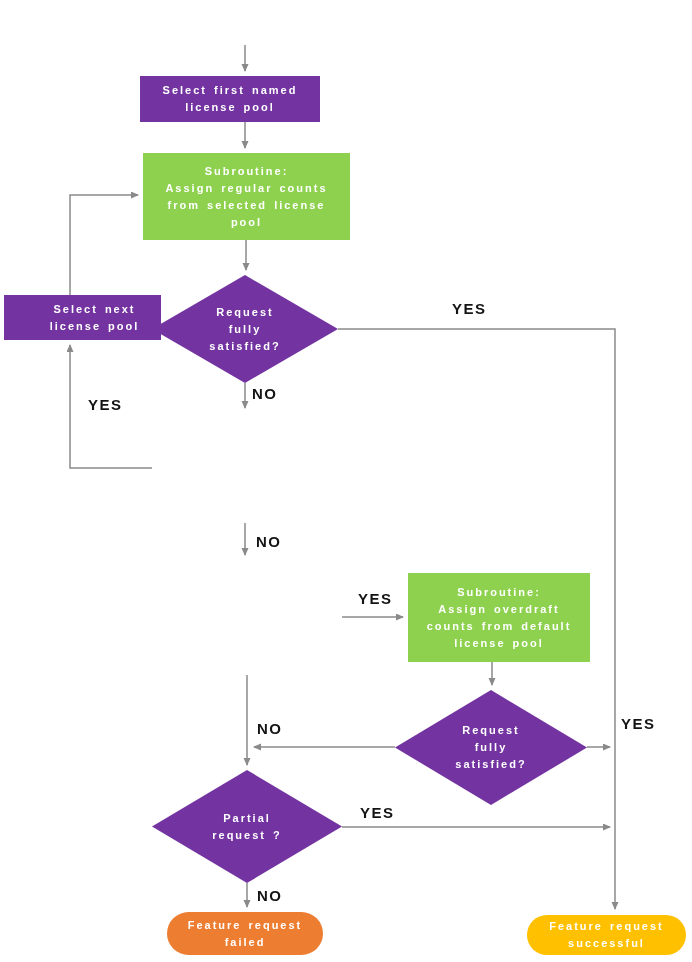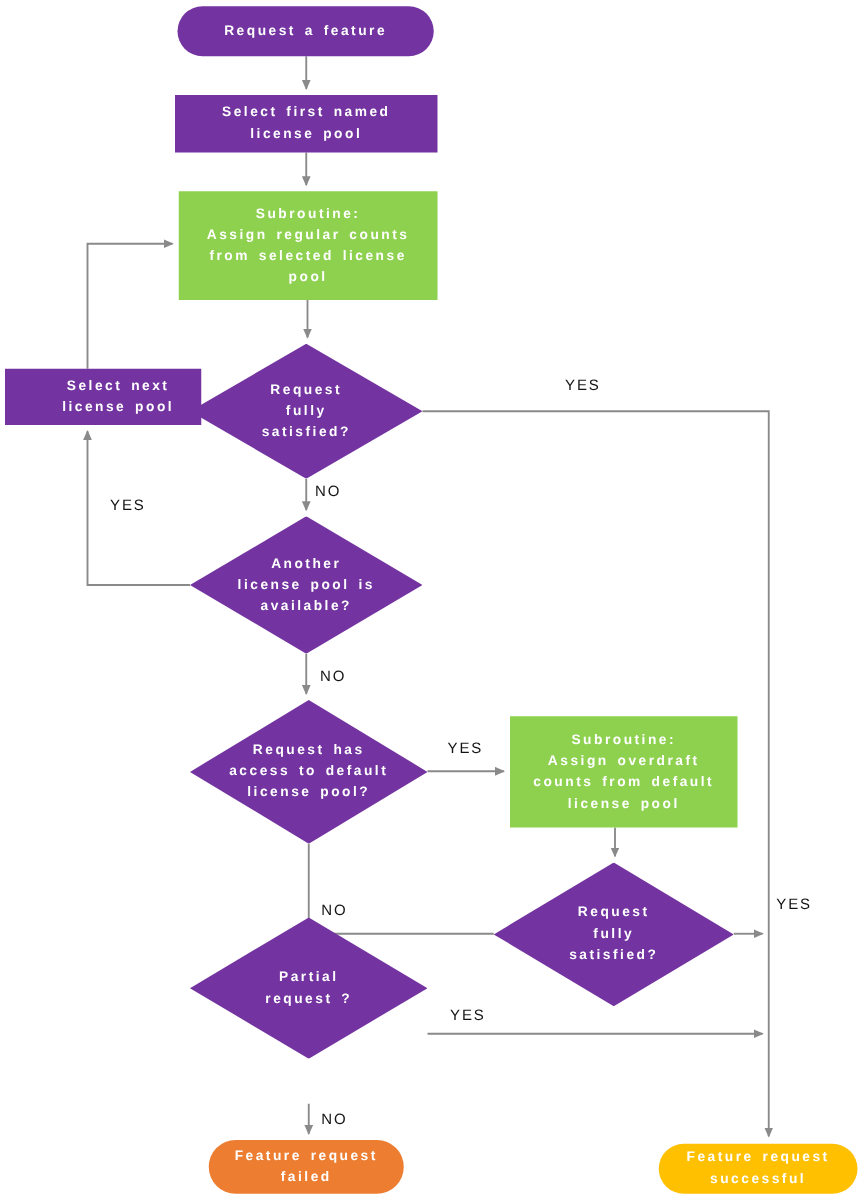--- a/index.html
+++ b/index.html
@@ -10,34 +10,34 @@
   .edges { position:absolute; left:0; top:0; width:692px; height:962px; }
   .node {
     position:absolute; display:flex; align-items:center; justify-content:center;
     color:#ffffff; font-weight:bold; font-size:11px; letter-spacing:2px;
     word-spacing:2px; line-height:17px; text-align:center;
   }
   .node .lbl { white-space:pre-line; }
   .pill     { border-radius:22px; }
   .diamond  { clip-path:polygon(50% 0,100% 50%,50% 100%,0 50%);justify-content:center; }
   .edge-label {
-    position:absolute; color:#141414; font-size:12px; font-weight:normal;
+    position:absolute; color:#141414; font-size:15px; font-weight:bold;
     letter-spacing:1.5px; line-height:13px;
   }
   
   .n-start      { left:142px; top:5px;   width:205px; height:40px; }
-  .n-selfirst   { left:140px; top:76px;  width:210px; height:46px; }
+  .n-selfirst   { left:140px; top:76px;  width:180px; height:46px; }
   .n-green1     { left:143px; top:153px; width:207px; height:87px; }
   .n-d1         { left:152px; top:275px; width:186px; height:108px; }
   .n-selnext    { left:4px;   top:295px; width:133px; height:45px;padding-left:24px; }
   .n-d2         { left:152px; top:413px; width:186px; height:110px; }
   .n-d3         { left:152px; top:560px; width:190px; height:115px; }
   .n-green2     { left:408px; top:573px; width:182px; height:89px; }
   .n-d4         { left:395px; top:690px; width:192px; height:115px; }
-  .n-d5         { left:152px; top:734px; width:190px; height:113px; }
+  .n-d5         { left:152px; top:770px; width:190px; height:113px; }
   .n-failed     { left:167px; top:912px; width:156px; height:43px; }
   .n-success    { left:527px; top:915px; width:159px; height:40px; }
   
   .el-s1yes  { left:452px; top:302px; }
   .el-s1no   { left:252px; top:387px; }
   .el-apyes  { left:88px;  top:398px; }
   .el-apno   { left:256px; top:535px; }
   .el-dayes  { left:358px; top:592px; }
   .el-s2yes  { left:621px; top:717px; }
   .el-s2no   { left:257px; top:722px; }
@@ -67,23 +67,20 @@
       <polyline points="342,617 403,617" marker-end="url(#arrow)"></polyline>
       <polyline points="492,662 492,685" marker-end="url(#arrow)"></polyline>
       <polyline points="587,747 610,747" marker-end="url(#arrow)"></polyline>
       <polyline points="395,747 254,747" marker-end="url(#arrow)"></polyline>
       <polyline points="247,675 247,765" marker-end="url(#arrow)"></polyline>
       <polyline points="342,827 610,827" marker-end="url(#arrow)"></polyline>
       <polyline points="247,883 247,907" marker-end="url(#arrow)"></polyline>
     </g>
   </svg>
 
-  <div class="node pill n-start" style="background: rgb(115, 51, 160);">
-    <span class="lbl">Request a feature</span>
-  </div>
 
   <div class="node n-selfirst" style="background: rgb(115, 51, 160);">
     <span class="lbl">Select first named
 license pool</span>
   </div>
 
   <div class="node n-green1" style="background: rgb(141, 209, 79);">
     <span class="lbl">Subroutine:
 Assign regular counts
 from selected license
@@ -94,31 +91,21 @@
     <span class="lbl">Request
 fully
 satisfied?</span>
   </div>
 
   <div class="node n-selnext" style="background: rgb(115, 51, 160);">
     <span class="lbl">Select next
 license pool</span>
   </div>
 
-  <div class="node diamond n-d2" style="background: rgb(115, 51, 160);">
-    <span class="lbl">Another
-license pool is
-available?</span>
-  </div>
 
-  <div class="node diamond n-d3" style="background: rgb(115, 51, 160);">
-    <span class="lbl">Request has
-access to default
-license pool?</span>
-  </div>
 
   <div class="node n-green2" style="background: rgb(141, 209, 79);">
     <span class="lbl">Subroutine:
 Assign overdraft
 counts from default
 license pool</span>
   </div>
 
   <div class="node diamond n-d4" style="background: rgb(115, 51, 160);">
     <span class="lbl">Request

